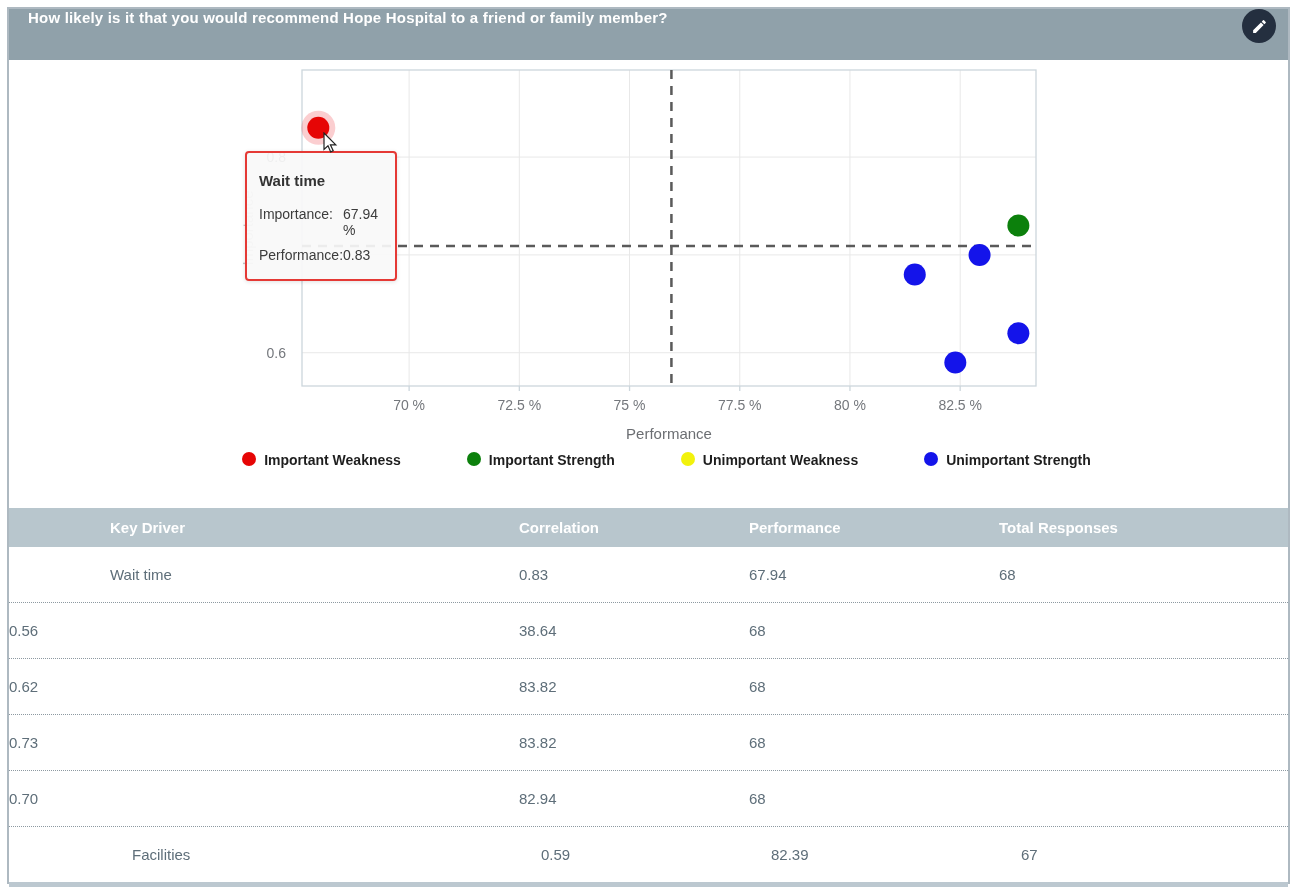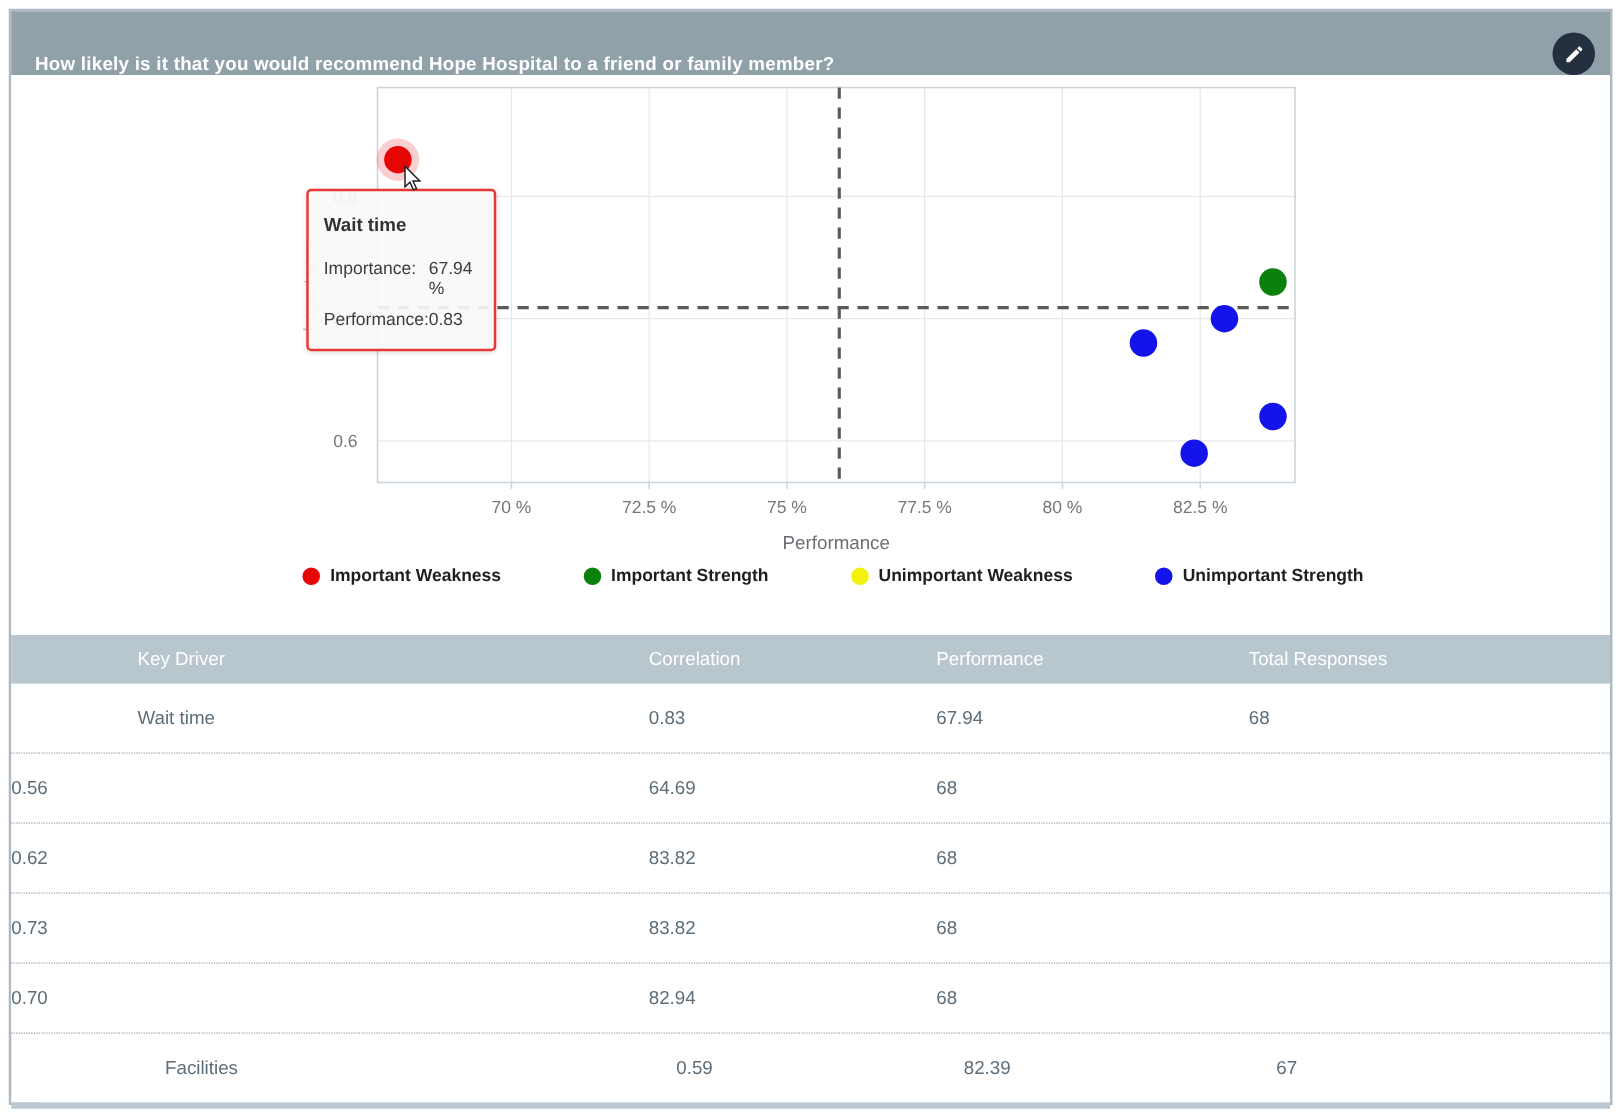--- a/index.html
+++ b/index.html
@@ -1,37 +1,37 @@
 <!DOCTYPE html>
 <html><head>
 <meta charset="utf-8">
 <style>
   html,body{margin:0;padding:0;background:#fff;font-family:"Liberation Sans","DejaVu Sans",sans-serif;}
   body{width:1297px;height:891px;position:relative;overflow:hidden;}
   .widget{position:absolute;left:7px;top:7px;width:1279px;height:873px;border:2px solid #aeb9c1;background:#fff;}
   
-  .qheader{height:51px;background:#90a1aa;display:flex;align-items:flex-end;padding:0 12px 0 19px;box-sizing:border-box;}
+  .qheader{height:51px;background:#90a1aa;display:flex;align-items:flex-start;padding:0 12px 0 19px;box-sizing:border-box;}
   .qtitle{color:#fff;font-size:15px;font-weight:bold;letter-spacing:.2px;}
   .edit-btn{margin-left:auto;width:34px;height:34px;border-radius:50%;background:#242f3f;border:none;display:flex;align-items:center;justify-content:center;cursor:pointer;}
   
   .chart-section{position:relative;width:1279px;height:448px;background:#fff;}
   .chart-svg{position:absolute;left:0;top:0;}
   .legend{position:absolute;left:0;right:0;top:392px;display:flex;justify-content:center;gap:30px;}
-  .legend-item{display:flex;align-items:flex-end;gap:8px;cursor:pointer;padding-left:36px;}
+  .legend-item{display:flex;align-items:flex-start;gap:8px;cursor:pointer;padding-left:36px;}
   .legend-dot{width:14px;height:14px;border-radius:50%;flex:0 0 auto;}
   .legend-label{font-size:14px;font-weight:bold;color:#1e1e1e;}
   
   .tooltip{position:absolute;left:236px;top:91px;width:152px;box-sizing:border-box;background:rgba(248,248,248,0.92);border:2px solid #e53935;border-radius:4px;padding:19px 12px 16px 12px;box-shadow:0 1px 4px rgba(0,0,0,0.12);z-index:5;}
   .tooltip-title{font-size:15px;font-weight:bold;color:#333;margin-bottom:17px;}
   .tooltip-row{display:grid;grid-template-columns:84px auto;font-size:14px;color:#3c3c3c;margin-top:9px;}
   .cursor{position:absolute;z-index:6;left:314px;top:72px;}
   
   .ktable{width:100%;}
   .thead{height:39px;background:#b8c6cd;display:grid;grid-template-columns:510px 230px 250px auto;align-items:center;}
-  .thead .cell{color:#fff;font-size:15px;font-weight:normal;}
+  .thead .cell{color:#fff;font-size:15px;font-weight:bold;}
   .trow{height:55px;display:grid;grid-template-columns:510px 230px 250px auto;align-items:center;border-bottom:1px dotted #8d99a1;background:#fff;}
   .trow:last-child{border-bottom:none;margin-left:22px;}
   .cell{font-size:15px;color:#5e6e79;}
   .cell.c1{padding-left:101px;}
   .bottom-bar{height:5px;background:#bcc8d0;}
 </style>
 </head>
 <body>
 
 <div class="widget">
@@ -134,21 +134,21 @@
     </div>
     <div id="table-body">
         <div class="trow">
           <div class="cell c1">Wait time</div>
           <div class="cell">0.83</div>
           <div class="cell">67.94</div>
           <div class="cell">68</div>
         </div>
         <div class="trow">
           <div class="cell">0.56</div>
-          <div class="cell">64.69</div>
+          <div class="cell">38.64</div>
           <div class="cell">68</div>
         </div>
         <div class="trow">
           <div class="cell">0.62</div>
           <div class="cell">83.82</div>
           <div class="cell">68</div>
         </div>
         <div class="trow">
           <div class="cell">0.73</div>
           <div class="cell">83.82</div>

